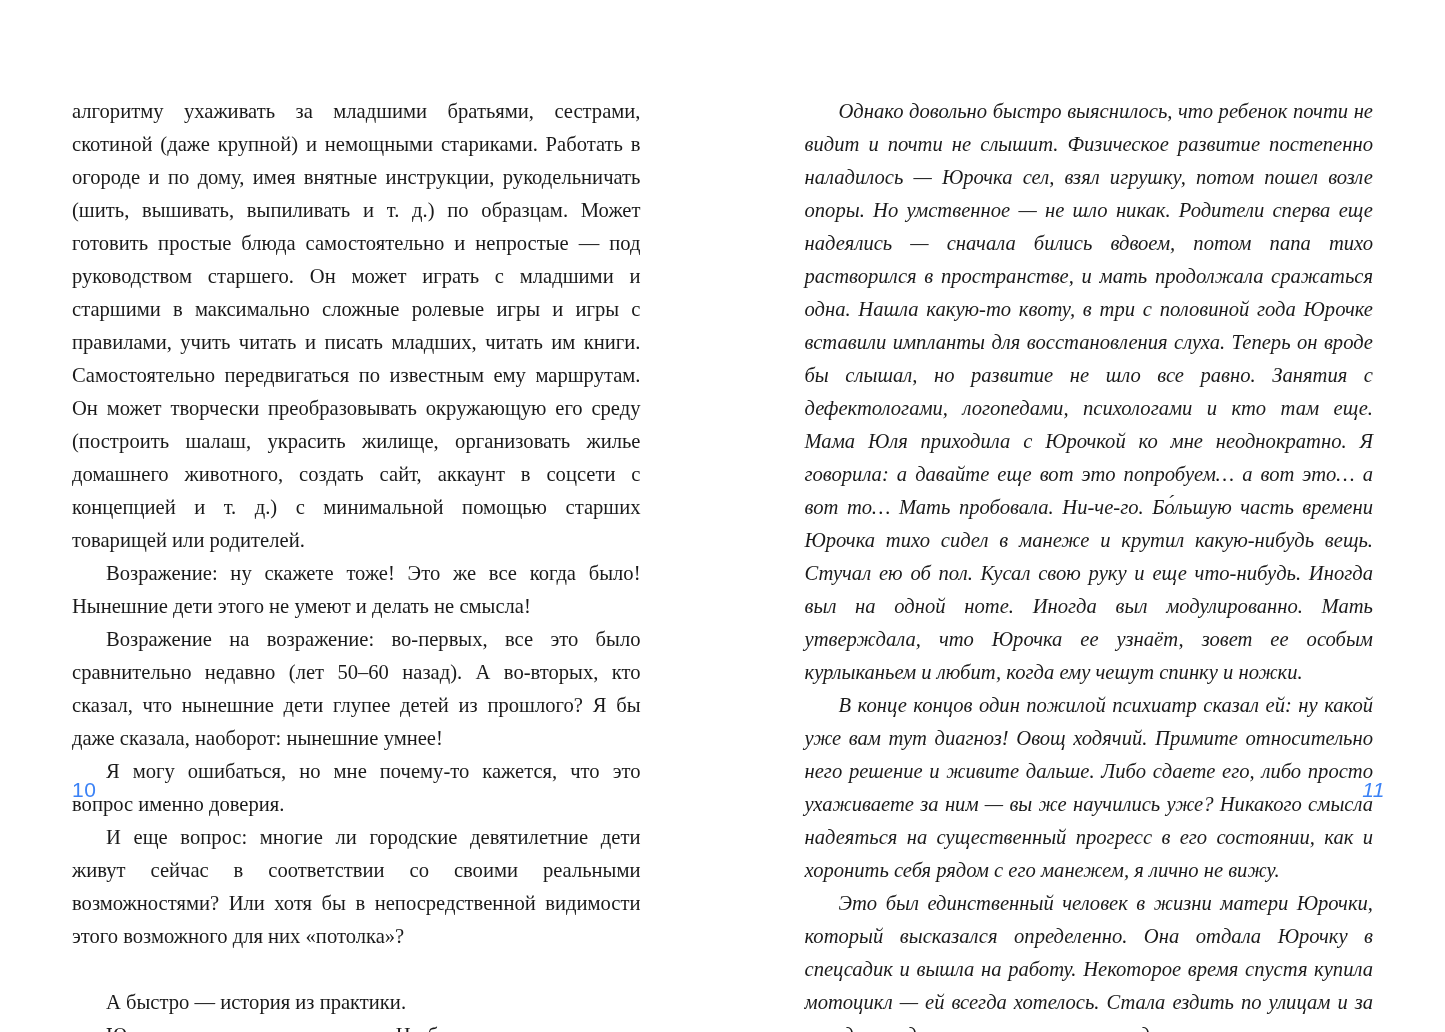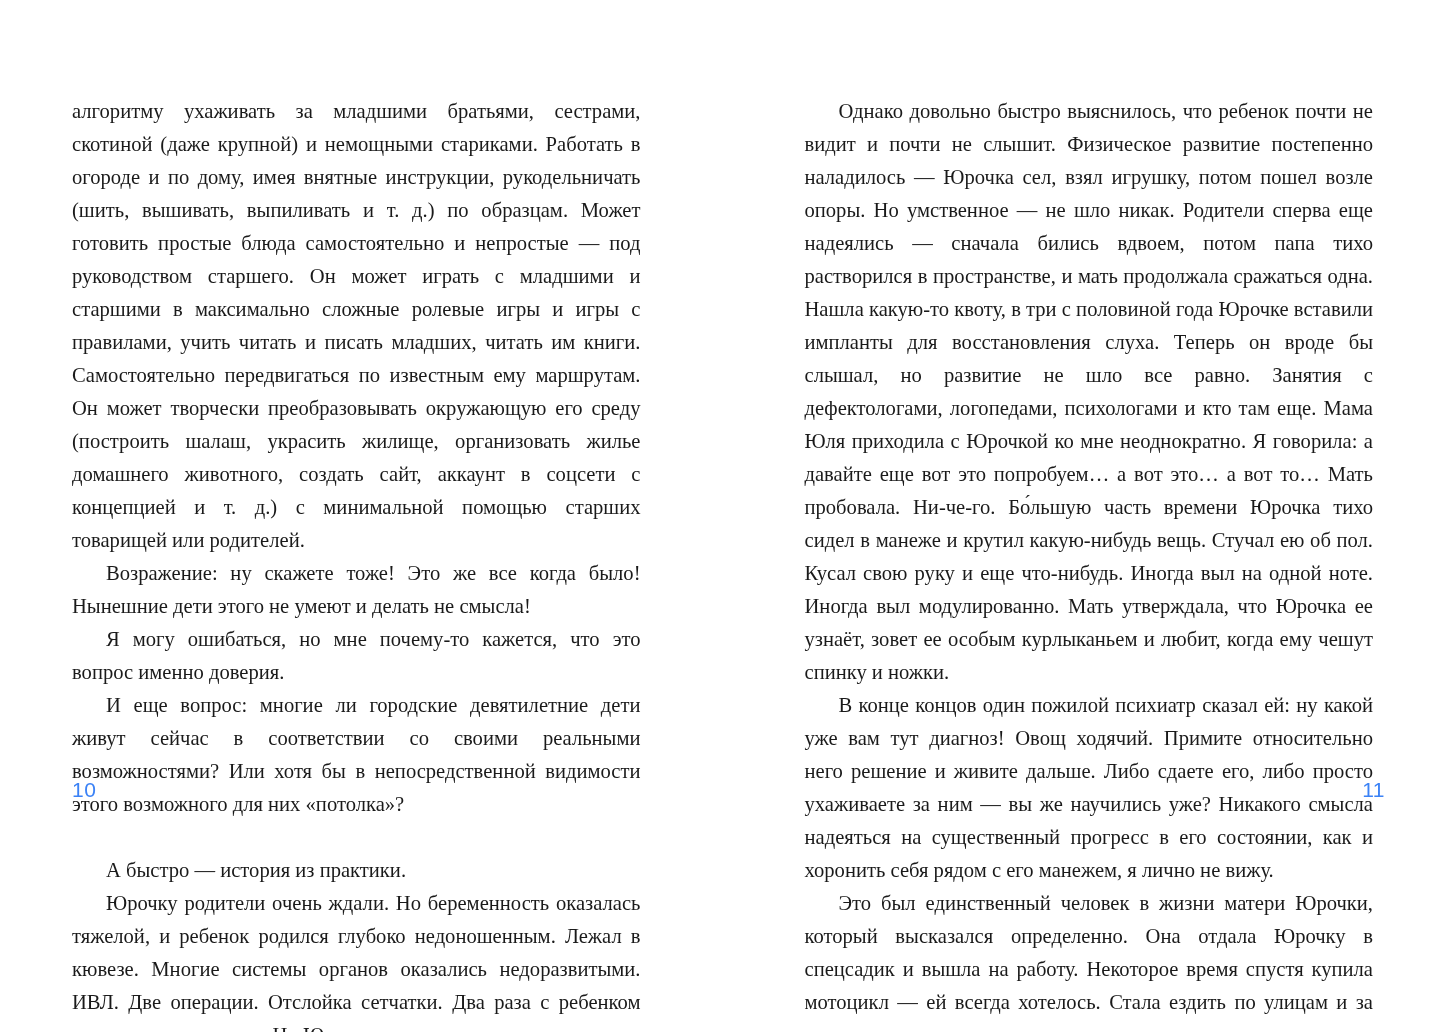--- a/index.html
+++ b/index.html
@@ -26,21 +26,21 @@
 
   .page {
     position: relative;
     width: 722.5px;
     height: 856px;
     background: #ffffff;
     box-sizing: border-box;
   }
 
   .page-left  { padding: 95px 82px 0 72px; }
-  .page-right { padding: 95px 72px 12px 82px; }
+  .page-right { padding: 95px 72px 12px 82px; font-style: italic; }
 
   .column {
     width: 100%;
     font-size: 20.6px;
     line-height: 33px;
     text-align: justify;
     text-justify: inter-word;
     hyphens: manual;
     -webkit-hyphens: manual;
   }
@@ -73,20 +73,21 @@
 </style>
 </head>
 <body>
 
 <div class="spread">
 
   <div class="page page-left">
     <div class="column">
       <p class="no-indent">алгоритму ухаживать за младшими братьями, сестрами, скотиной (даже крупной) и немощными стариками. Работать в огороде и по дому, имея внятные инструкции, рукодельничать (шить, вышивать, выпиливать и т. д.) по образцам. Может готовить простые блюда самостоятельно и непростые — под руководством старшего. Он может играть с младшими и старшими в максимально сложные ролевые игры и игры с правилами, учить читать и писать младших, читать им книги. Самостоятельно передвигаться по известным ему маршрутам. Он может творчески преобразовывать окружающую его среду (построить шалаш, украсить жилище, организовать жилье домашнего животного, создать сайт, аккаунт в соцсети с концепцией и т. д.) с минимальной помощью старших товарищей или родителей.</p>
       <p>Возражение: ну скажете тоже! Это же все когда было! Нынешние дети этого не умеют и делать не смысла!</p>
+      <p>Возражение на возражение: во-первых, все это было сравнительно недавно (лет 50–60 назад). А во-вторых, кто сказал, что нынешние дети глупее детей из прошлого? Я бы даже сказала, наоборот: нынешние умнее!</p>
       <p>Я могу ошибаться, но мне почему-то кажется, что это вопрос именно доверия.</p>
       <p>И еще вопрос: многие ли городские девятилетние дети живут сейчас в соответствии со своими реальными возможностями? Или хотя бы в непосредственной видимости этого возможного для них «потолка»?</p>
       <div class="gap"></div>
       <p>А быстро — история из практики.</p>
       <p>Юрочку родители очень ждали. Но беременность оказалась тяжелой, и ребенок родился глубоко недоношенным. Лежал в кювезе. Многие системы органов оказались недоразвитыми. ИВЛ. Две операции. Отслойка сетчатки. Два раза с ребенком пускали попрощаться. Но Юрочка выжил.</p>
     </div>
     <div class="folio folio-left">10</div>
   </div>
 
   <div class="page page-right">

